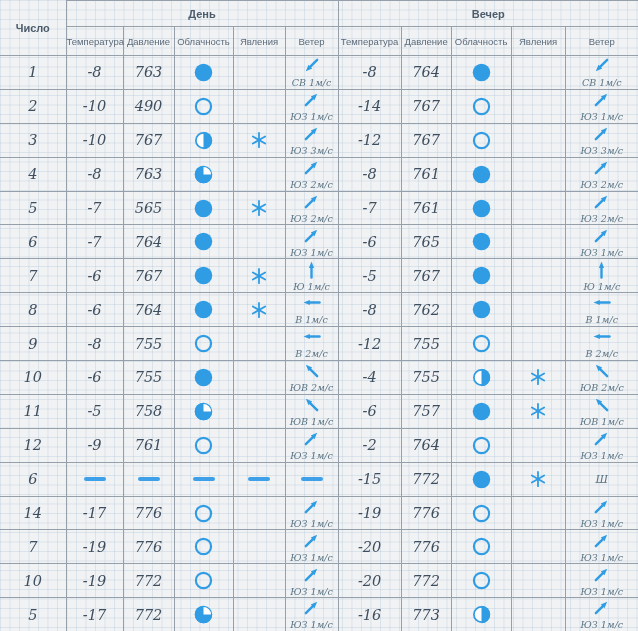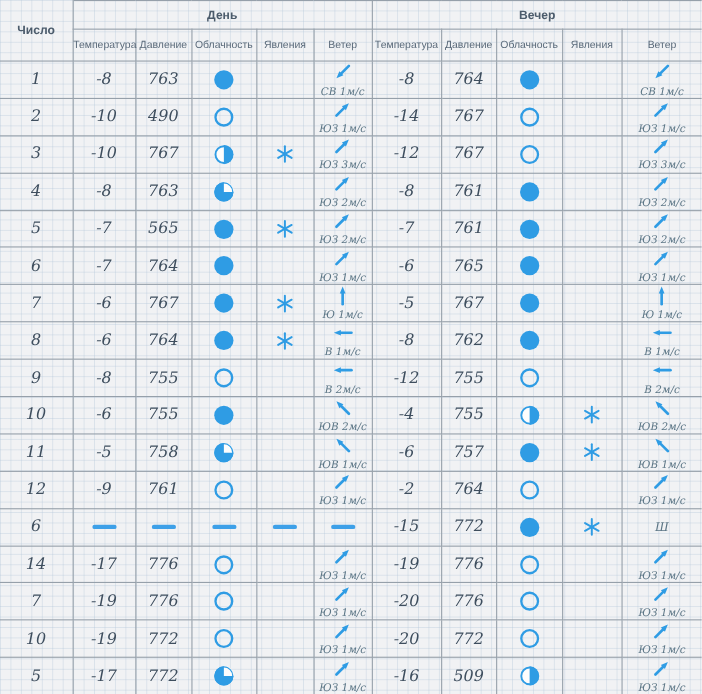--- a/index.html
+++ b/index.html
@@ -583,21 +583,21 @@
             <path d="M12 12 L12 1.6 A10.4 10.4 0 0 1 22.4 12 Z" fill="#fdfdfd"></path>
             <circle cx="12" cy="12" r="9.3" fill="none" stroke="#2f9ce4" stroke-width="1.3"></circle>
           </svg>
         </td>
         <td></td>
         <td class="windcell"><svg class="ico arrow dir-NE" width="17" height="17" viewBox="0 0 24 24">
             <path d="M4 20 L14 10" stroke="#2f9ce4" stroke-width="3.4" stroke-linecap="round" fill="none"></path>
             <polygon points="20,4 16.2,13 11,7.8" fill="#2f9ce4"></polygon>
           </svg><span class="wind-label">ЮЗ 1м/с</span></td>
         <td class="c-val">-16</td>
-        <td class="c-val">509</td>
+        <td class="c-val">773</td>
         <td>
           <svg class="ico" width="21" height="21" viewBox="0 0 24 24">
             <circle cx="12" cy="12" r="8.7" fill="#fdfdfd" stroke="#2f9ce4" stroke-width="2"></circle>
             <path d="M12 2 A10 10 0 0 1 12 22 Z" fill="#2f9ce4"></path>
           </svg>
         </td>
         <td></td>
         <td class="windcell no-right"><svg class="ico arrow dir-NE" width="17" height="17" viewBox="0 0 24 24">
             <path d="M4 20 L14 10" stroke="#2f9ce4" stroke-width="3.4" stroke-linecap="round" fill="none"></path>
             <polygon points="20,4 16.2,13 11,7.8" fill="#2f9ce4"></polygon>

